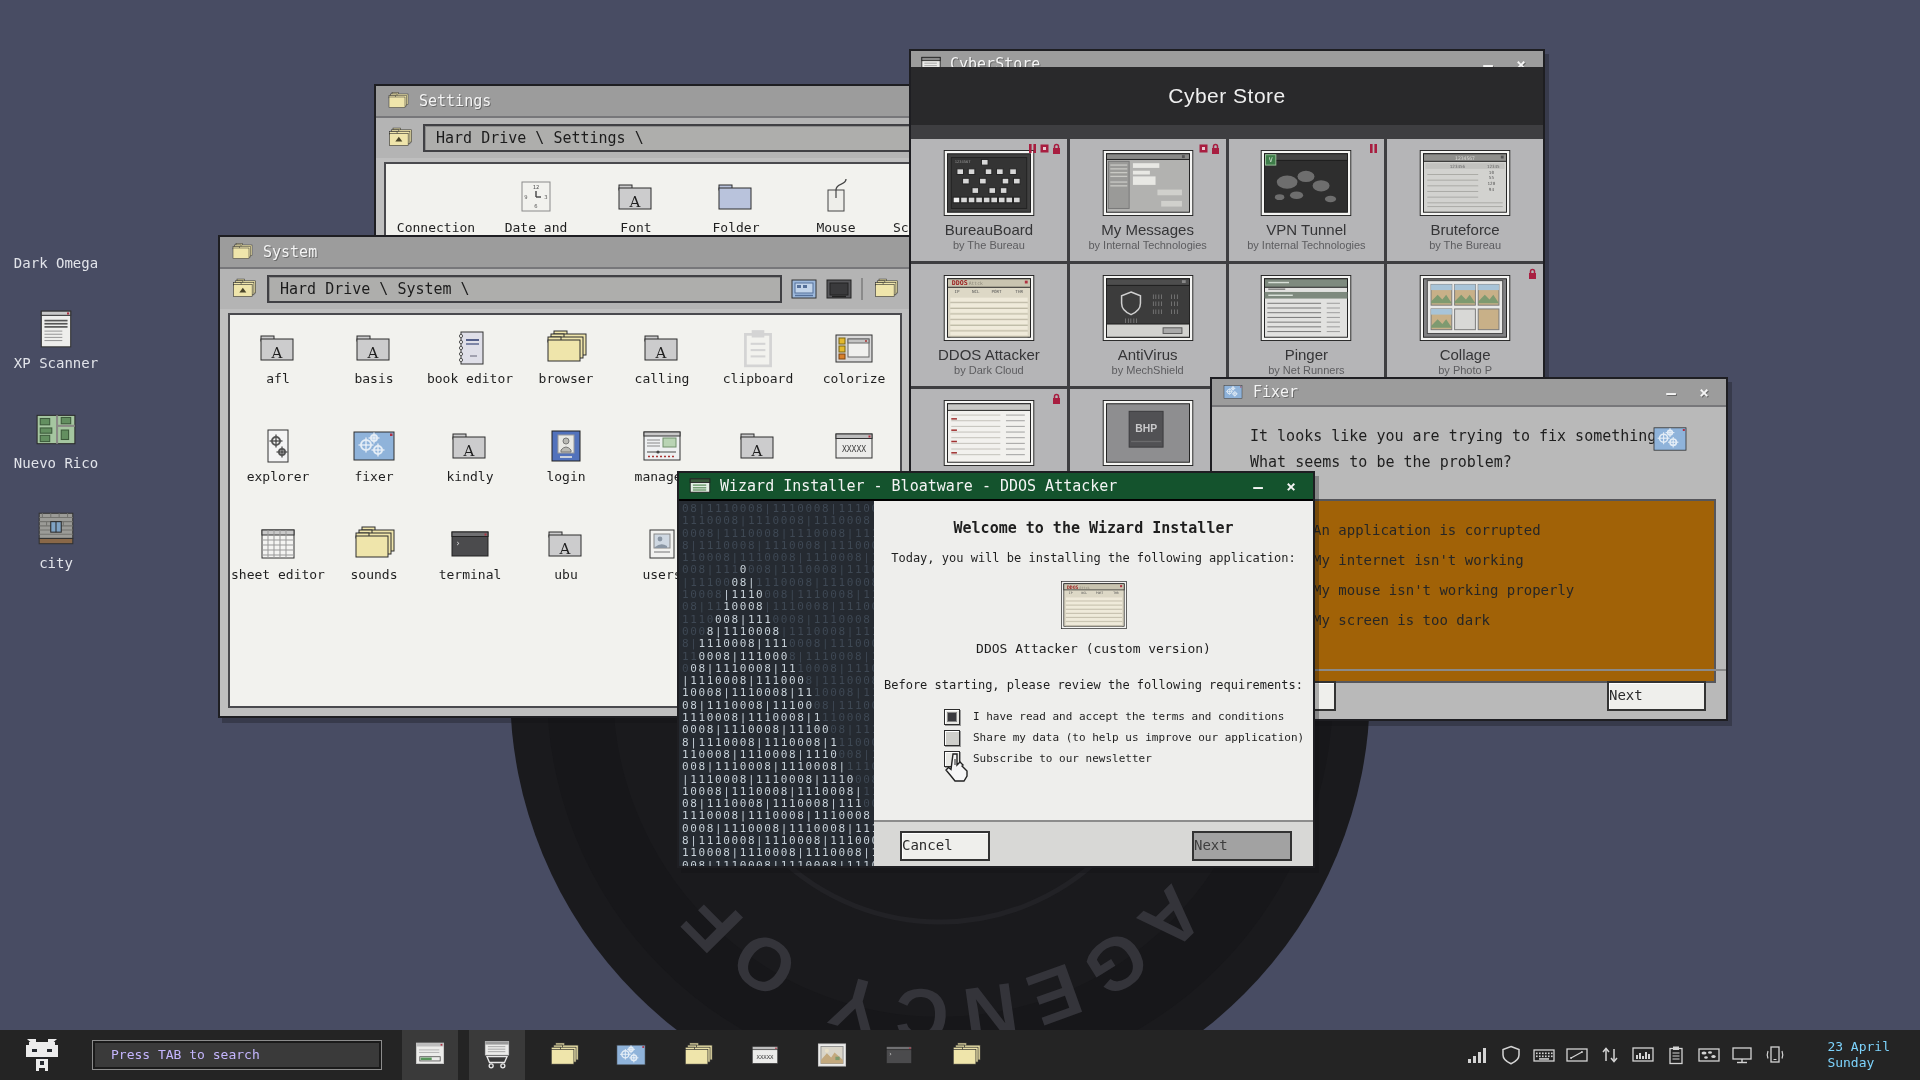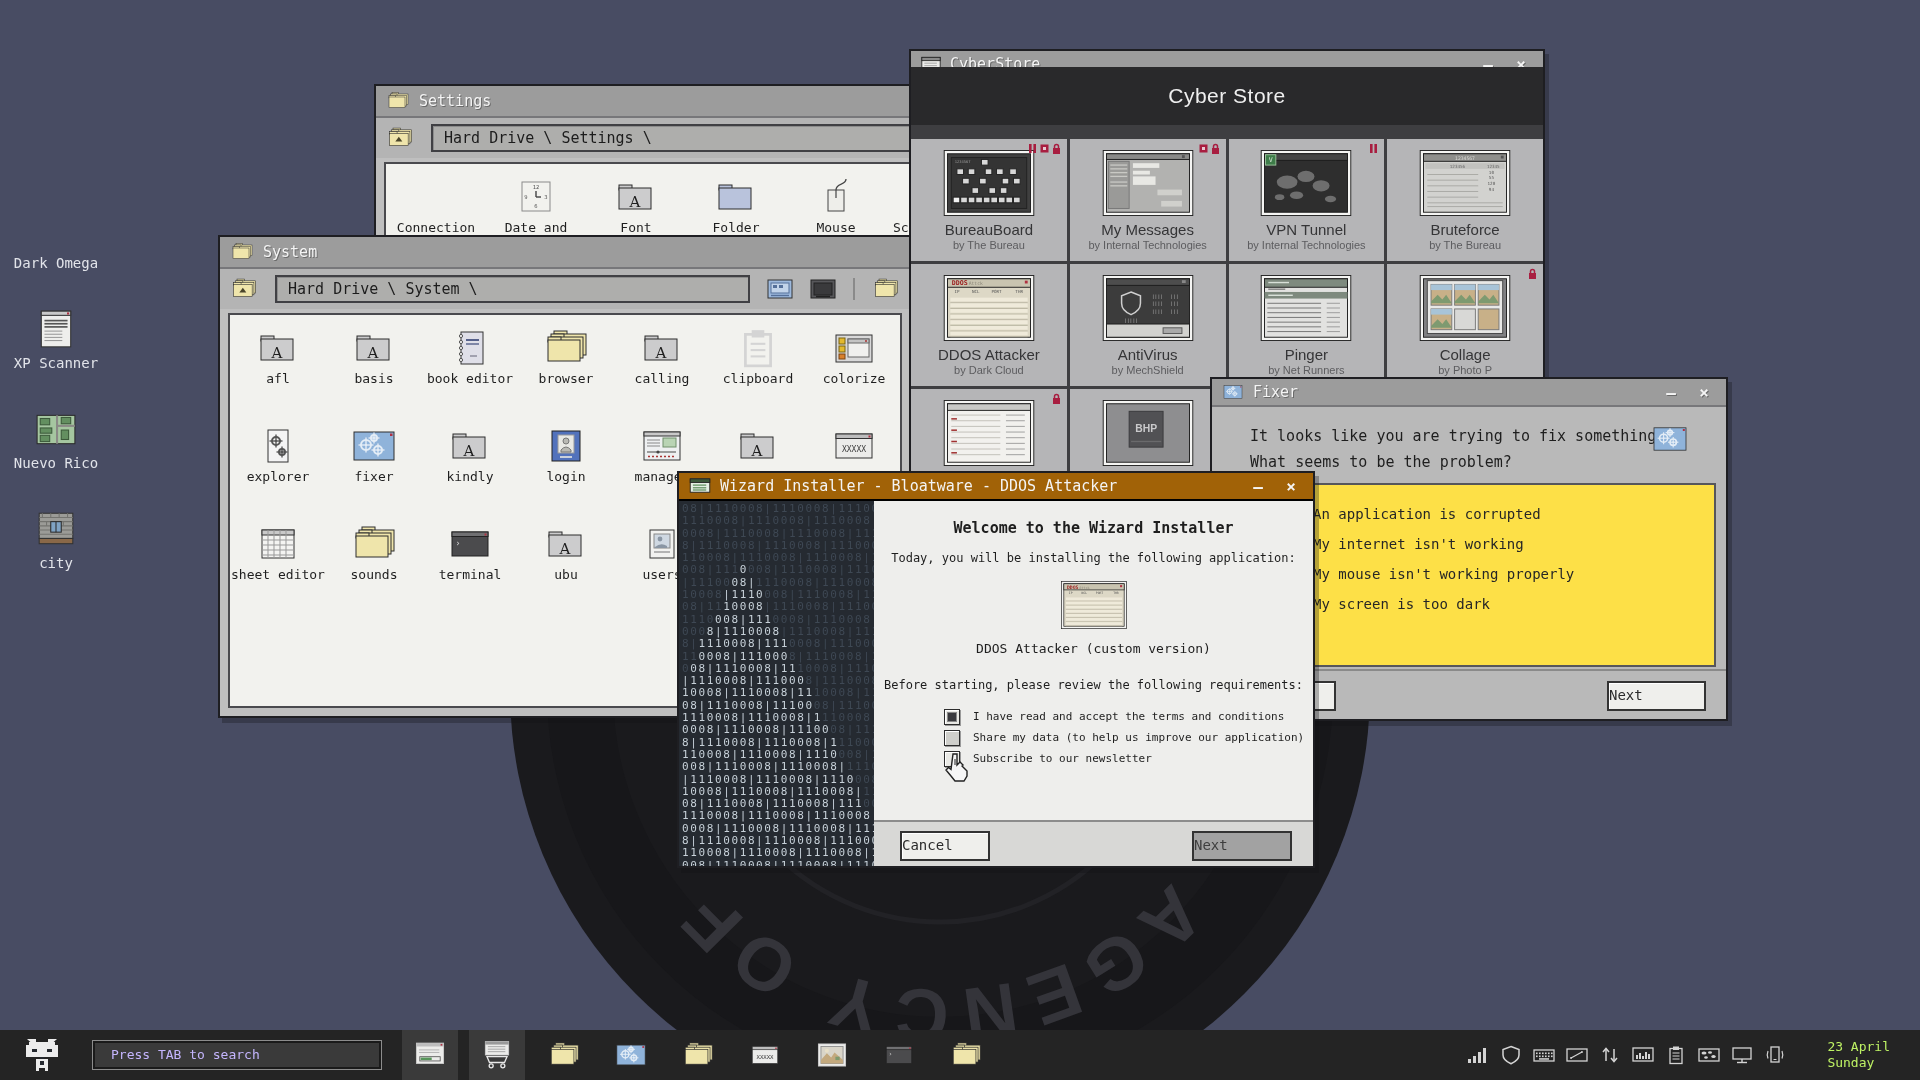--- a/index.html
+++ b/index.html
@@ -7,21 +7,21 @@
        background:#484c63;font-family:"DejaVu Sans Mono",monospace;}
   
   .window{position:absolute;background:#bfbfbf;border:2px solid #1e1e22;
           box-shadow:4px 5px 0 rgba(15,15,20,.30);}
   .titlebar{height:30px;background:#9c9c9c;border-bottom:2px solid #77777a;
             display:flex;align-items:center;gap:9px;padding:0 10px;
             color:#f4f4f4;font-size:15px;text-shadow:1px 1px 0 #6a6a6a;}
   .titlebar .wicon{width:24px;height:20px;flex:0 0 auto;}
   .titlebar .spacer{flex:1;}
   .wbtn{width:24px;text-align:center;font-weight:bold;font-size:16px;color:#f5f5f5;}
-  .addrbar{height:40px;background:#b4b4b4;display:flex;align-items:center;gap:17px;padding:0 10px;}
+  .addrbar{height:40px;background:#b4b4b4;display:flex;align-items:center;gap:9px;padding:0 10px;}
   .addrbar .wicon{width:28px;height:24px;flex:0 0 auto;}
   .addrbox{flex:1;height:24px;line-height:24px;background:#aeaeac;border:2px solid #404044;
            box-shadow:inset 1px 1px 0 #8c8c8c;color:#1c1c1c;font-size:15px;padding:0 11px;white-space:pre;}
   .viewbtn{width:26px;height:20px;flex:0 0 auto;}
   .vsep{width:2px;height:22px;background:#8a8a8a;flex:0 0 auto;}
   .content{position:absolute;left:8px;right:8px;bottom:8px;background:#f2f2ee;
            border:2px solid #4a4a4e;overflow:hidden;}
   .icongrid{display:grid;padding-top:6px;}
   .cell{display:flex;flex-direction:column;align-items:center;height:98px;}
   .cell .icobox{width:48px;height:42px;margin-top:6px;}
@@ -50,34 +50,34 @@
   .tile .ticon{width:94px;height:66px;margin-top:11px;}
   .tile .tname{font-family:"Liberation Sans",sans-serif;font-size:15px;color:#353537;margin-top:5px;}
   .tile .tby{font-family:"Liberation Sans",sans-serif;font-size:11px;color:#5c5c5f;margin-top:1px;}
   .badges{position:absolute;top:4px;right:6px;display:flex;gap:3px;align-items:flex-start;}
   .badge{width:9px;height:12px;}
   
   #win-fixer{left:1210px;top:377px;width:514px;height:340px;z-index:4;background:#b9b9b9;}
   #win-fixer .titlebar{height:26px;}
   #fixer-intro{position:absolute;left:38px;top:44px;font-size:15px;color:#1e1e1e;line-height:26px;}
   #fixer-icon{position:absolute;right:34px;top:44px;width:44px;height:32px;}
-  #fixer-list{position:absolute;left:10px;top:104px;width:490px;height:180px;background:#fde047;
+  #fixer-list{position:absolute;left:10px;top:120px;width:490px;height:180px;background:#a16207;
               border:2px solid #56565b;}
   .fopt{display:flex;align-items:center;height:30px;margin-top:0;}
   .fopt:first-child{margin-top:14px;}
   .fradio{width:11px;height:11px;border:1px solid #333;background:#f0f0ec;margin-left:34px;flex:0 0 auto;}
   .foptlbl{font-size:14px;color:#262626;margin-left:42px;white-space:pre;}
   #fixer-bottom{position:absolute;left:0;right:0;bottom:0;height:48px;border-top:2px solid #8a8a8a;}
   .pbtn{position:absolute;height:26px;line-height:24px;text-align:left;font-size:14px;color:#2b2b2b;
         background:#efefec;border:2px solid #333;box-shadow:inset 1px 1px 0 #fff;}
   #fixer-hidden-btn{left:30px;top:10px;width:90px;}
   #fixer-next{left:395px;top:10px;width:95px;}
   
   #win-wizard{left:677px;top:471px;width:634px;height:393px;z-index:5;background:#eeeeec;}
-  #win-wizard .titlebar{height:26px;background:#a16207;border-bottom:2px solid #000;text-shadow:none;}
+  #win-wizard .titlebar{height:26px;background:#14532d;border-bottom:2px solid #000;text-shadow:none;}
   #wiz-art{position:absolute;left:0;top:28px;width:195px;bottom:0;background:#252a31;overflow:hidden;}
   #wiz-art pre{margin:0;padding:2px 3px;font-size:11px;line-height:12.3px;letter-spacing:1.6px;}
   #wiz-art .d{color:#3e4854;} #wiz-art .b{color:#c7d1d9;}
   #wiz-content{position:absolute;left:195px;top:28px;right:0;bottom:44px;text-align:center;color:#1e1e1e;}
   #wiz-heading{margin-top:18px;font-size:15px;font-weight:bold;}
   #wiz-line1{margin-top:14px;font-size:12px;}
   #wiz-appicon{width:76px;height:48px;margin:16px auto 0;}
   #wiz-appname{margin-top:12px;font-size:13px;}
   #wiz-line2{margin-top:22px;font-size:12px;}
   #wiz-checks{margin:14px 0 0 70px;text-align:left;}
@@ -98,21 +98,21 @@
   #tb-logo{position:absolute;left:22px;top:8px;width:40px;height:34px;}
   #tb-search{position:absolute;left:92px;top:10px;width:288px;height:28px;background:#3a3a3a;
              border:1px solid #8c8c8c;box-shadow:inset 0 0 0 2px #1a1a1a;}
   #tb-search .ph{font-size:13px;color:#c4b5fd;line-height:28px;padding-left:18px;}
   #tb-items{position:absolute;left:402px;top:0;height:50px;display:flex;}
   .titem{width:56px;height:50px;display:flex;align-items:center;justify-content:center;margin-right:11px;}
   .titem.active{background:#3a3a3a;}
   .titem .ticobox{width:34px;height:30px;}
   #tb-tray{position:absolute;right:134px;top:0;height:50px;display:flex;align-items:center;gap:11px;}
   .tico{width:22px;height:20px;}
-  #tb-date{position:absolute;right:30px;top:9px;font-size:13px;color:#bef264;line-height:16px;}
+  #tb-date{position:absolute;right:30px;top:9px;font-size:13px;color:#7dd3fc;line-height:16px;}
 </style>
 </head>
 <body>
 
 <svg id="seal" viewBox="0 0 1060 760">
   <defs>
       <path id="ringpath" d="M210 390 A300 300 0 1 1 810 390 A300 300 0 1 1 210 390"></path>
     </defs>
   <circle cx="510" cy="390" r="430" fill="#1a1a1d"></circle>
   <circle cx="510" cy="390" r="360" fill="none" stroke="#17171a" stroke-width="66"></circle>

